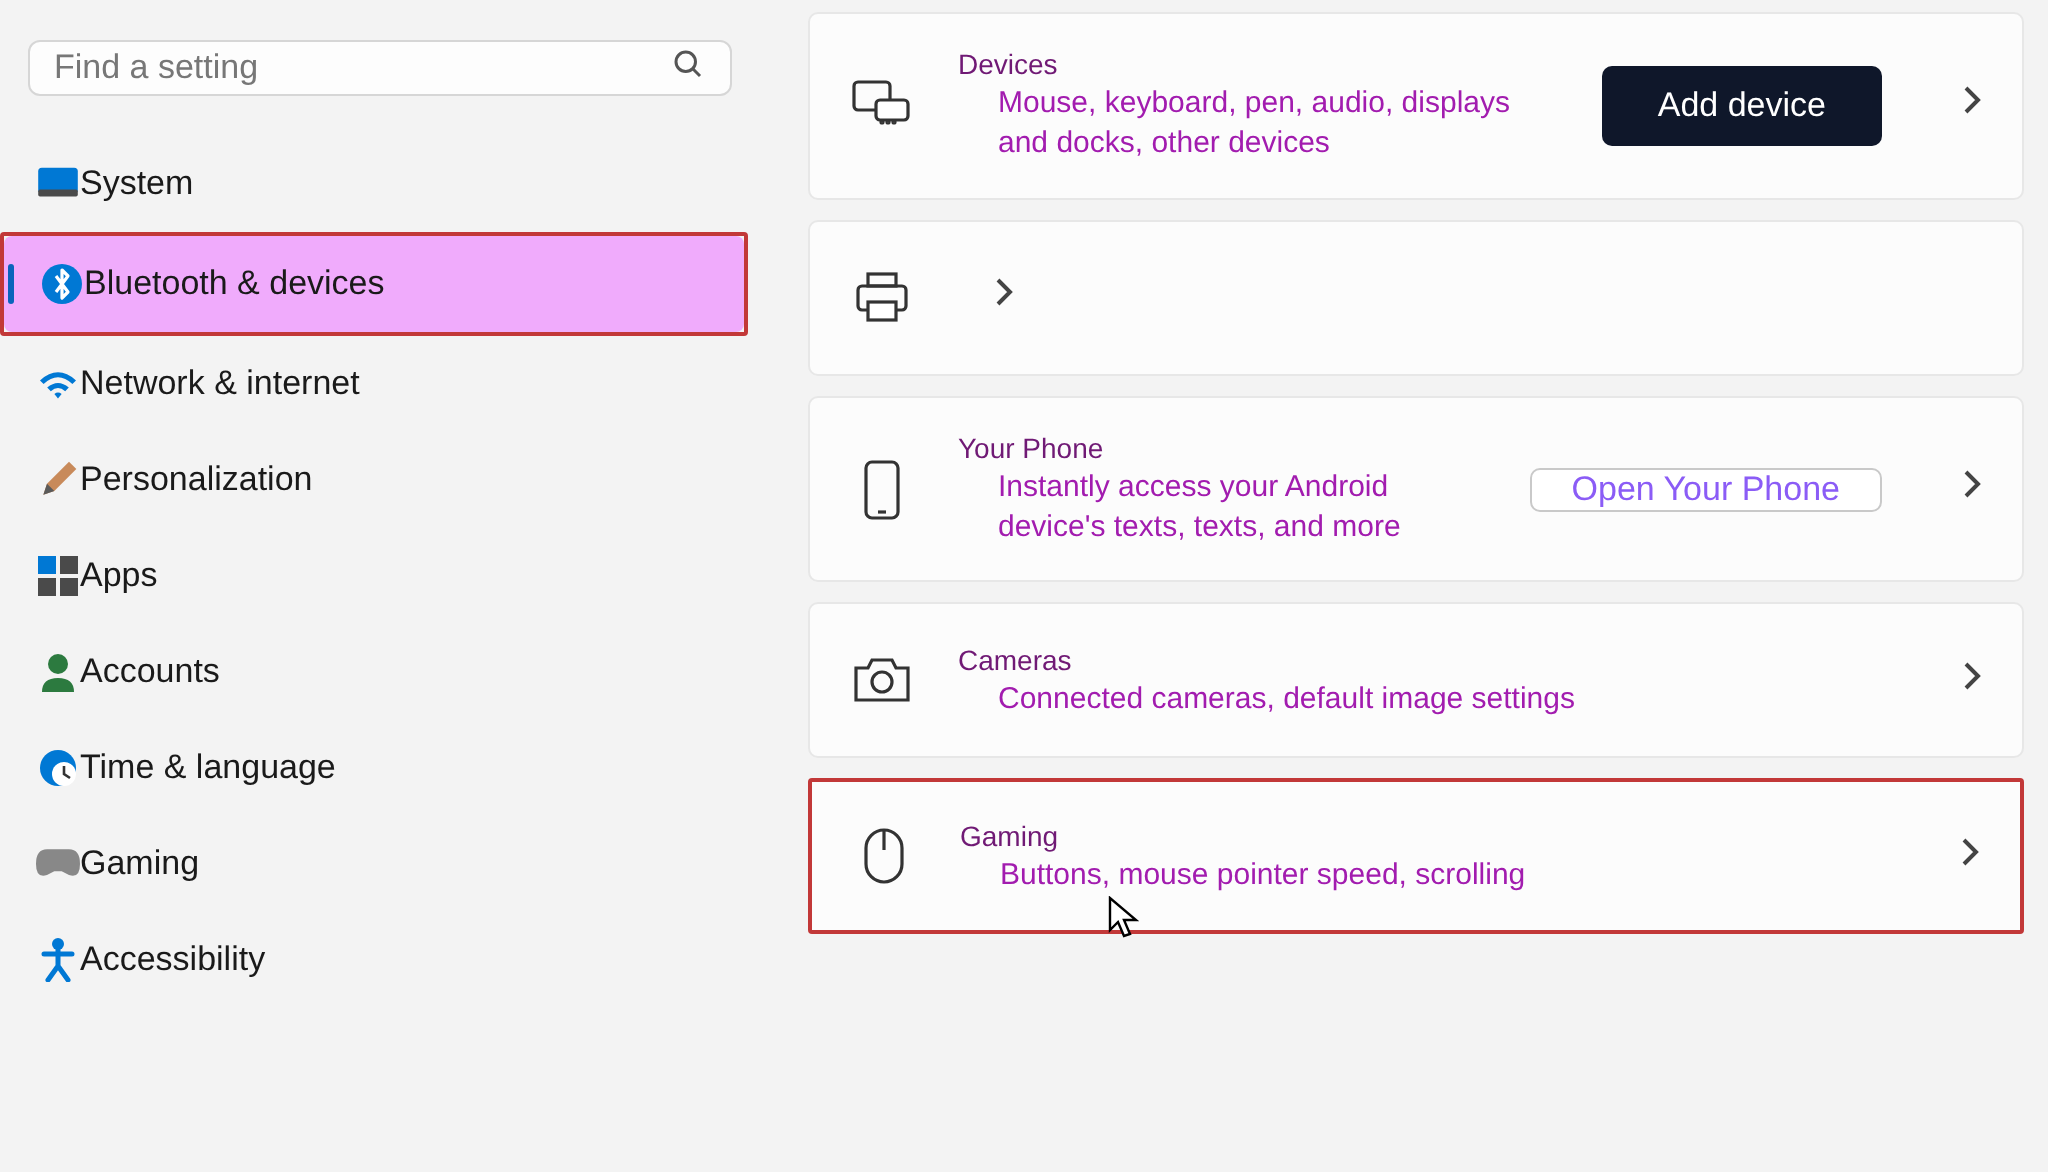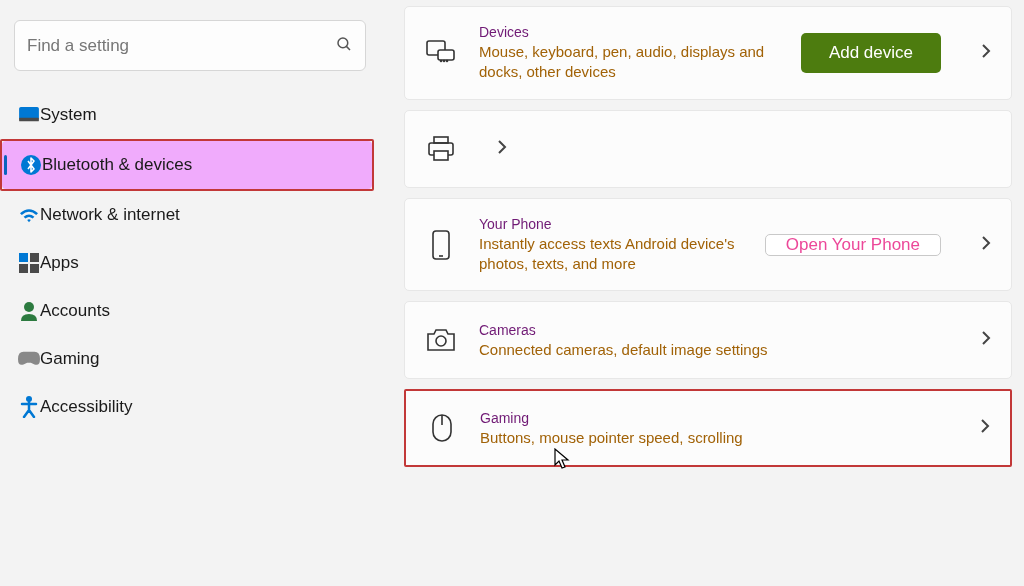--- a/index.html
+++ b/index.html
@@ -15,21 +15,21 @@
     width: 380px;
     padding: 20px 0 0 0;
     background: #f3f3f3;
   }
   .search-wrap {
     margin: 0 14px 20px 14px;
   }
   .search {
     display: flex;
     align-items: center;
-    height: 51px;
+    height: 28px;
     background: #fdfdfd;
     border: 1px solid #d6d6d6;
     border-radius: 6px;
     padding: 0 12px;
   }
   .search input {
     flex: 1;
     border: none;
     outline: none;
     background: transparent;
@@ -105,36 +105,37 @@
     color: #333;
   }
   .card-text { flex: 1; }
   .card-title {
     font-size: 14px;
     color: #701a75;
     line-height: 1.3;
   }
   .card-sub {
     font-size: 15px;
-    color: #a16207;
+    color: #a21caf;
     line-height: 1.35;
     margin-top: 1px;
+    margin-left: 20px;
   }
   .btn-primary {
-    background: #4d7c0f;
+    background: #0f172a;
     color: #fff;
     border: none;
     padding: 10px 28px;
     font-size: 17px;
     border-radius: 5px;
     cursor: pointer;
   }
   .btn-outline {
     background: #fff;
-    color: #ec4899;
+    color: #8b5cf6;
     border: 1px solid #c9c9c9;
     padding: 0 20px;
     font-size: 17px;
     border-radius: 5px;
     cursor: pointer;
   }
   .chev {
     color: #444;
     margin-left: 18px;
   }
@@ -187,37 +188,56 @@
         <svg width="22" height="18" viewBox="0 0 24 20" fill="#0078d4">
             <path d="M12 18 L14 15.5 Q12 14 10 15.5 Z"></path>
             <path d="M6 12 Q12 7 18 12 L16 14 Q12 10.5 8 14 Z"></path>
             <path d="M2 8 Q12 -1 22 8 L20 10 Q12 2.5 4 10 Z"></path>
           </svg>
       </span>
       <span>Network &amp; internet</span>
     </li>
     <li class="nav-item">
       <span class="icon">
+        <svg width="22" height="22" viewBox="0 0 24 24">
+            <path d="M4 20 L6 14 L18 2 L22 6 L10 18 Z" fill="#c88a5a"></path>
+            <path d="M4 20 L6 14 L10 18 Z" fill="#5a5a5a"></path>
+          </svg>
+      </span>
+      <span>Personalization</span>
+    </li>
+    <li class="nav-item">
+      <span class="icon">
         <svg width="20" height="20" viewBox="0 0 20 20">
             <rect x="0" y="0" width="9" height="9" fill="#0078d4"></rect>
             <rect x="11" y="0" width="9" height="9" fill="#4a4a4a"></rect>
             <rect x="0" y="11" width="9" height="9" fill="#4a4a4a"></rect>
             <rect x="11" y="11" width="9" height="9" fill="#4a4a4a"></rect>
           </svg>
       </span>
       <span>Apps</span>
     </li>
     <li class="nav-item">
       <span class="icon">
         <svg width="20" height="20" viewBox="0 0 20 20" fill="#2c7a3f">
             <circle cx="10" cy="6" r="5"></circle>
             <path d="M2 20 Q2 13 10 13 Q18 13 18 20 Z"></path>
           </svg>
       </span>
       <span>Accounts</span>
+    </li>
+    <li class="nav-item">
+      <span class="icon">
+        <svg width="20" height="20" viewBox="0 0 20 20">
+            <circle cx="10" cy="10" r="9" fill="#0078d4"></circle>
+            <circle cx="13" cy="13" r="6" fill="#fff"></circle>
+            <path d="M13 9 L13 13 L16 15" stroke="#333" stroke-width="1.3" fill="none"></path>
+          </svg>
+      </span>
+      <span>Time &amp; language</span>
     </li>
     <li class="nav-item">
       <span class="icon">
         <svg width="22" height="16" viewBox="0 0 24 16" fill="#888">
             <path d="M6 0 L18 0 Q24 0 24 8 Q24 16 18 14 L14 12 L10 12 L6 14 Q0 16 0 8 Q0 0 6 0 Z"></path>
           </svg>
       </span>
       <span>Gaming</span>
     </li>
     <li class="nav-item">
@@ -273,21 +293,21 @@
 
   <div class="card">
     <span class="card-icon">
       <svg width="20" height="30" viewBox="0 0 20 30" fill="none" stroke="#333" stroke-width="1.6">
           <rect x="2" y="1" width="16" height="28" rx="3"></rect>
           <line x1="8" y1="26" x2="12" y2="26"></line>
         </svg>
     </span>
     <div class="card-text">
       <div class="card-title">Your Phone</div>
-      <div class="card-sub">Instantly access texts Android device's photos, texts, and more</div>
+      <div class="card-sub">Instantly access your Android device's texts, texts, and more</div>
     </div>
     <button class="btn-outline">Open Your Phone</button>
     <span class="chev">
       <svg width="10" height="16" viewBox="0 0 10 16" fill="none" stroke="currentColor" stroke-width="2">
           <path d="M2 2 L8 8 L2 14"></path>
         </svg>
     </span>
   </div>
 
   <div class="card">

